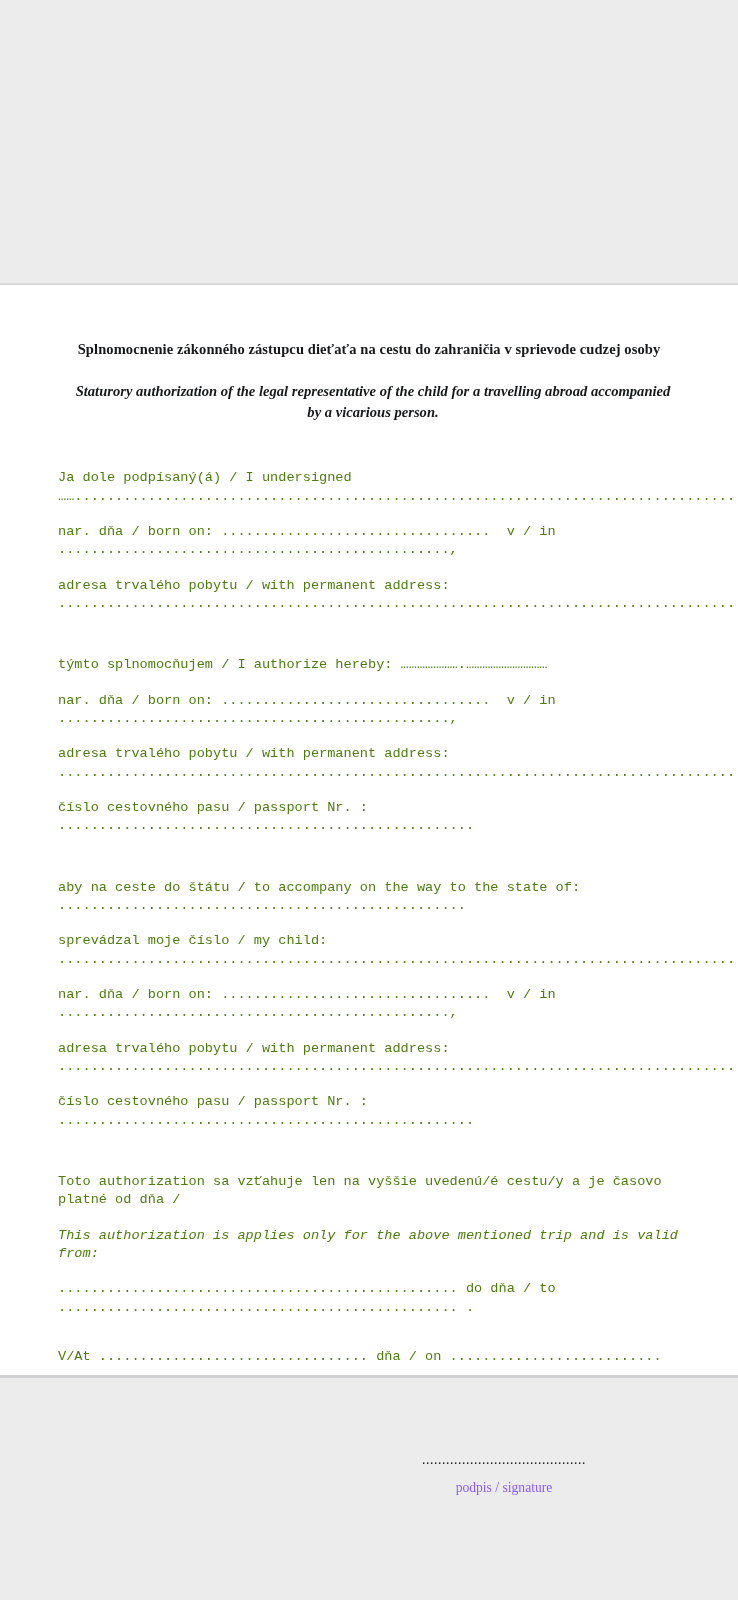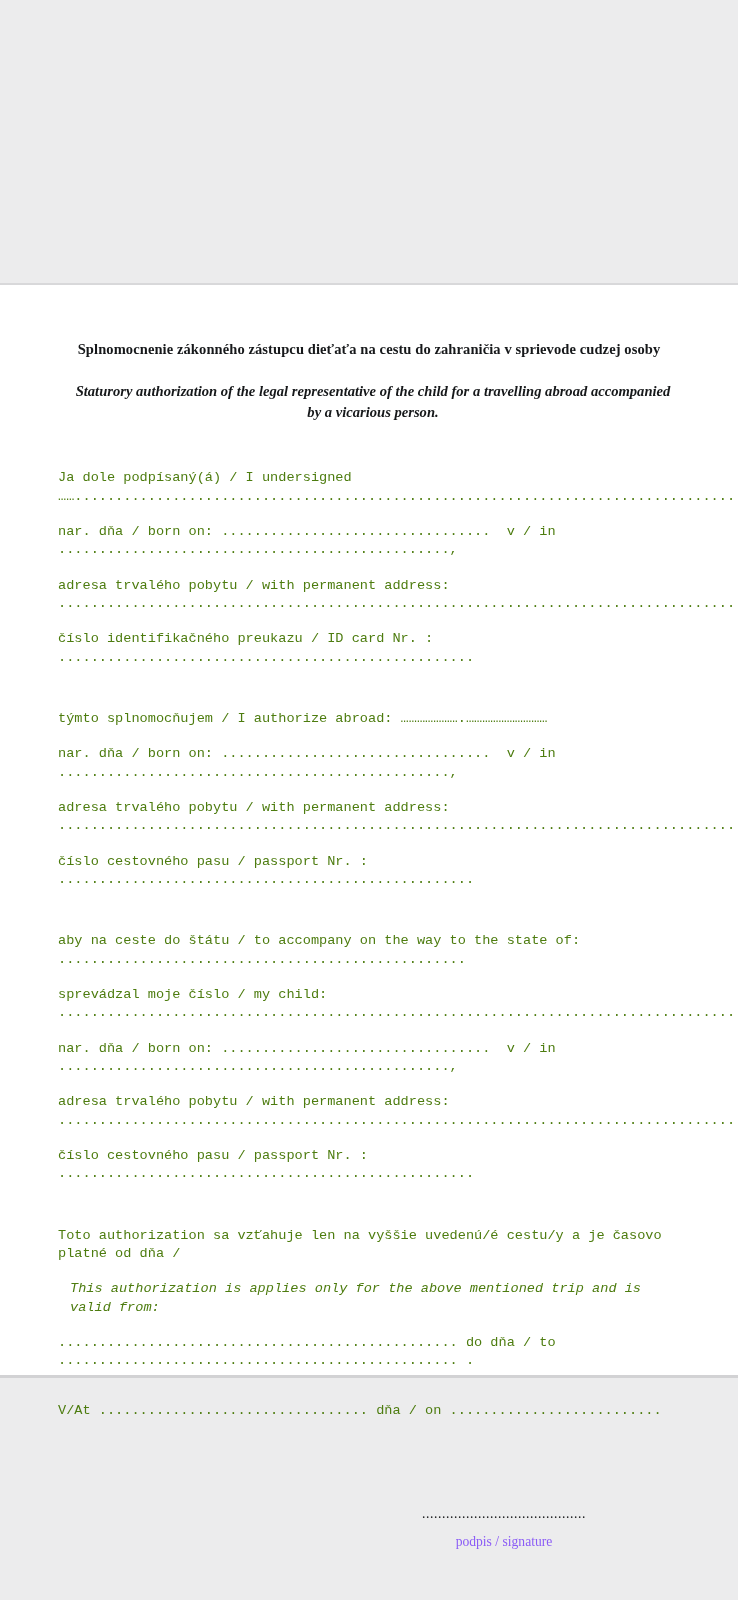--- a/index.html
+++ b/index.html
@@ -106,47 +106,46 @@
   <div class="page">
     <div class="page-inner">
 
       <h1 class="title-sk">Splnomocnenie zákonného zástupcu dieťaťa na cestu do zahraničia v sprievode cudzej osoby</h1>
       <h2 class="title-en">Staturory authorization of the legal representative of the child for a travelling abroad accompanied by a vicarious person.</h2>
 
       <div>
         <p class="line">Ja dole podpísaný(á) / I undersigned ……...................................................................................</p>
         <p class="line">nar. dňa / born on: .................................  v / in ................................................,</p>
         <p class="line">adresa trvalého pobytu / with permanent address:  ...........................................................................................</p>
-        <p class="line">číslo identifikačného preukazu / ID card Nr. : ...................................................</p>
       </div>
 
       <div class="block-gap"></div>
 
       <div>
-        <p class="line">týmto splnomocňujem / I authorize abroad: ………………….…………………………</p>
+        <p class="line">týmto splnomocňujem / I authorize hereby: ………………….…………………………</p>
         <p class="line">nar. dňa / born on: .................................  v / in ................................................,</p>
         <p class="line">adresa trvalého pobytu / with permanent address:  ............................................................................................</p>
         <p class="line">číslo cestovného pasu / passport Nr. : ...................................................</p>
       </div>
 
       <div class="block-gap"></div>
 
       <div>
         <p class="line">aby na ceste do štátu / to accompany on the way to the state of: ..................................................</p>
         <p class="line">sprevádzal moje číslo / my child: ............................................................................................</p>
         <p class="line">nar. dňa / born on: .................................  v / in ................................................,</p>
         <p class="line">adresa trvalého pobytu / with permanent address:  ...........................................................................................</p>
         <p class="line">číslo cestovného pasu / passport Nr. : ...................................................</p>
       </div>
 
       <div class="block-gap"></div>
 
       <div>
         <p class="line">Toto authorization sa vzťahuje len na vyššie uvedenú/é cestu/y a je časovo platné od dňa /</p>
-        <p class="line" style="font-style:italic;margin-left:12px;">This authorization is applies only for the above mentioned trip and is valid from:</p>
+        <p class="line" style="font-style:italic;">This authorization is applies only for the above mentioned trip and is valid from:</p>
         <p class="line">................................................. do dňa / to ................................................. .</p>
       </div>
 
       <div class="block-gap-sm"></div>
 
       <p class="line">V/At ................................. dňa / on ..........................</p>
 
       <div class="sig-wrap">
         <div class="sig-dots">.........................................</div>
         <div class="sig-label">podpis / signature</div>

